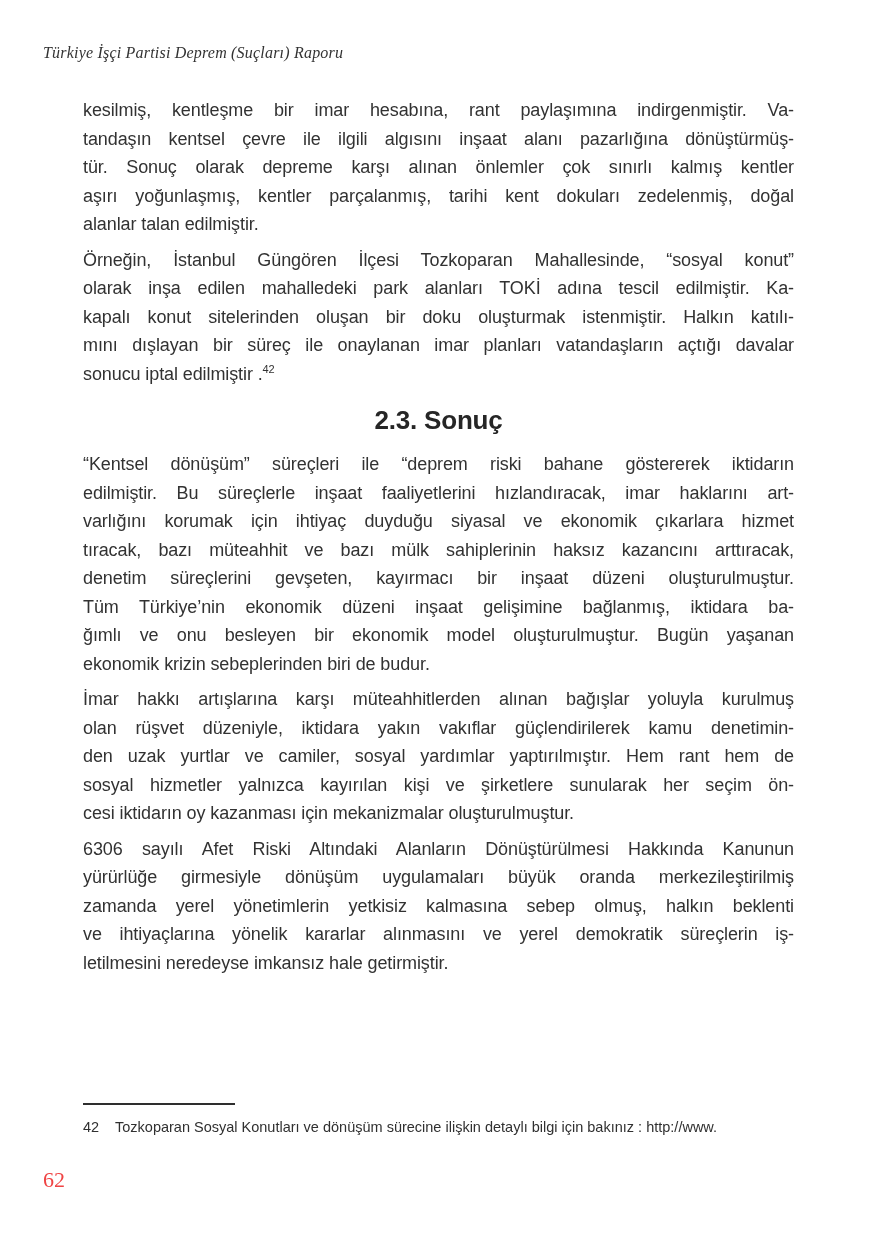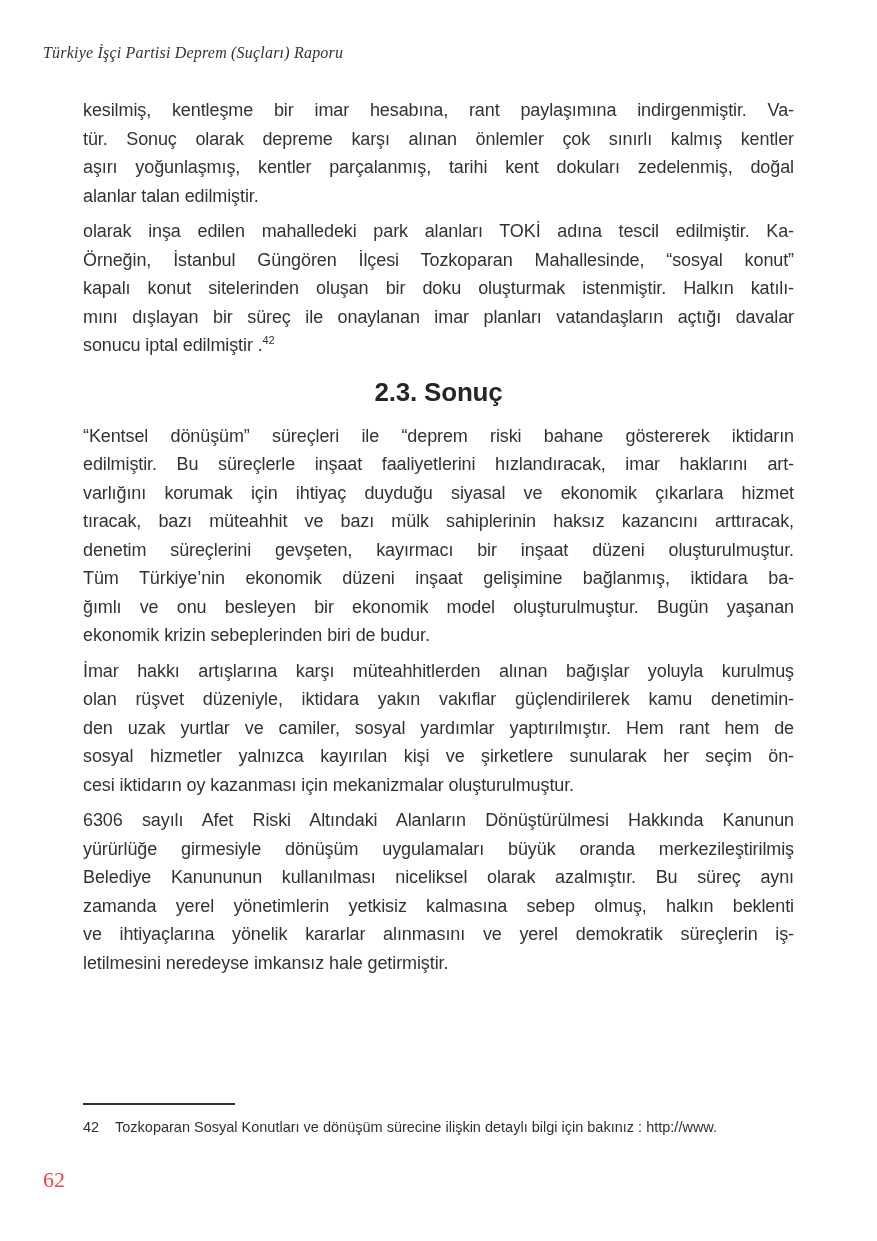--- a/index.html
+++ b/index.html
@@ -87,27 +87,28 @@
 </head>
 <body>
 
 <div class="page">
   <div class="running-header">Türkiye İşçi Partisi Deprem (Suçları) Raporu</div>
 
   <div class="content">
     <div>
         <div class="para">
           <div class="line">kesilmiş, kentleşme bir imar hesabına, rant paylaşımına indirgenmiştir. Va-</div>
+          <div class="line">tandaşın kentsel çevre ile ilgili algısını inşaat alanı pazarlığına dönüştürmüş-</div>
           <div class="line">tür. Sonuç olarak depreme karşı alınan önlemler çok sınırlı kalmış kentler</div>
           <div class="line">aşırı yoğunlaşmış, kentler parçalanmış, tarihi kent dokuları zedelenmiş, doğal</div>
           <div class="line last">alanlar talan edilmiştir.</div>
         </div>
         <div class="para">
+          <div class="line">Örneğin, İstanbul Güngören İlçesi Tozkoparan Mahallesinde, “sosyal konut”</div>
           <div class="line">olarak inşa edilen mahalledeki park alanları TOKİ adına tescil edilmiştir. Ka-</div>
-          <div class="line">Örneğin, İstanbul Güngören İlçesi Tozkoparan Mahallesinde, “sosyal konut”</div>
           <div class="line">kapalı konut sitelerinden oluşan bir doku oluşturmak istenmiştir. Halkın katılı-</div>
           <div class="line">mını dışlayan bir süreç ile onaylanan imar planları vatandaşların açtığı davalar</div>
           <div class="line last">sonucu iptal edilmiştir .<sup class="fn">42</sup></div>
         </div>
       </div>
     <h2 class="section">2.3. Sonuç</h2>
     <div>
         <div class="para">
           <div class="line">“Kentsel dönüşüm” süreçleri ile “deprem riski bahane göstererek iktidarın</div>
           <div class="line">edilmiştir. Bu süreçlerle inşaat faaliyetlerini hızlandıracak, imar haklarını art-</div>
@@ -121,21 +122,20 @@
         <div class="para">
           <div class="line">İmar hakkı artışlarına karşı müteahhitlerden alınan bağışlar yoluyla kurulmuş</div>
           <div class="line">olan rüşvet düzeniyle, iktidara yakın vakıflar güçlendirilerek kamu denetimin-</div>
           <div class="line">den uzak yurtlar ve camiler, sosyal yardımlar yaptırılmıştır. Hem rant hem de</div>
           <div class="line">sosyal hizmetler yalnızca kayırılan kişi ve şirketlere sunularak her seçim ön-</div>
           <div class="line last">cesi iktidarın oy kazanması için mekanizmalar oluşturulmuştur.</div>
         </div>
         <div class="para">
           <div class="line">6306 sayılı Afet Riski Altındaki Alanların Dönüştürülmesi Hakkında Kanunun</div>
           <div class="line">yürürlüğe girmesiyle dönüşüm uygulamaları büyük oranda merkezileştirilmiş</div>
-          <div class="line">Belediye Kanununun kullanılması niceliksel olarak azalmıştır. Bu süreç aynı</div>
           <div class="line">zamanda yerel yönetimlerin yetkisiz kalmasına sebep olmuş, halkın beklenti</div>
           <div class="line">ve ihtiyaçlarına yönelik kararlar alınmasını ve yerel demokratik süreçlerin iş-</div>
           <div class="line last">letilmesini neredeyse imkansız hale getirmiştir.</div>
         </div>
       </div>
   </div>
 
   <div class="footnote">
     <div class="footnote-rule"></div>
     <div class="footnote-row">

